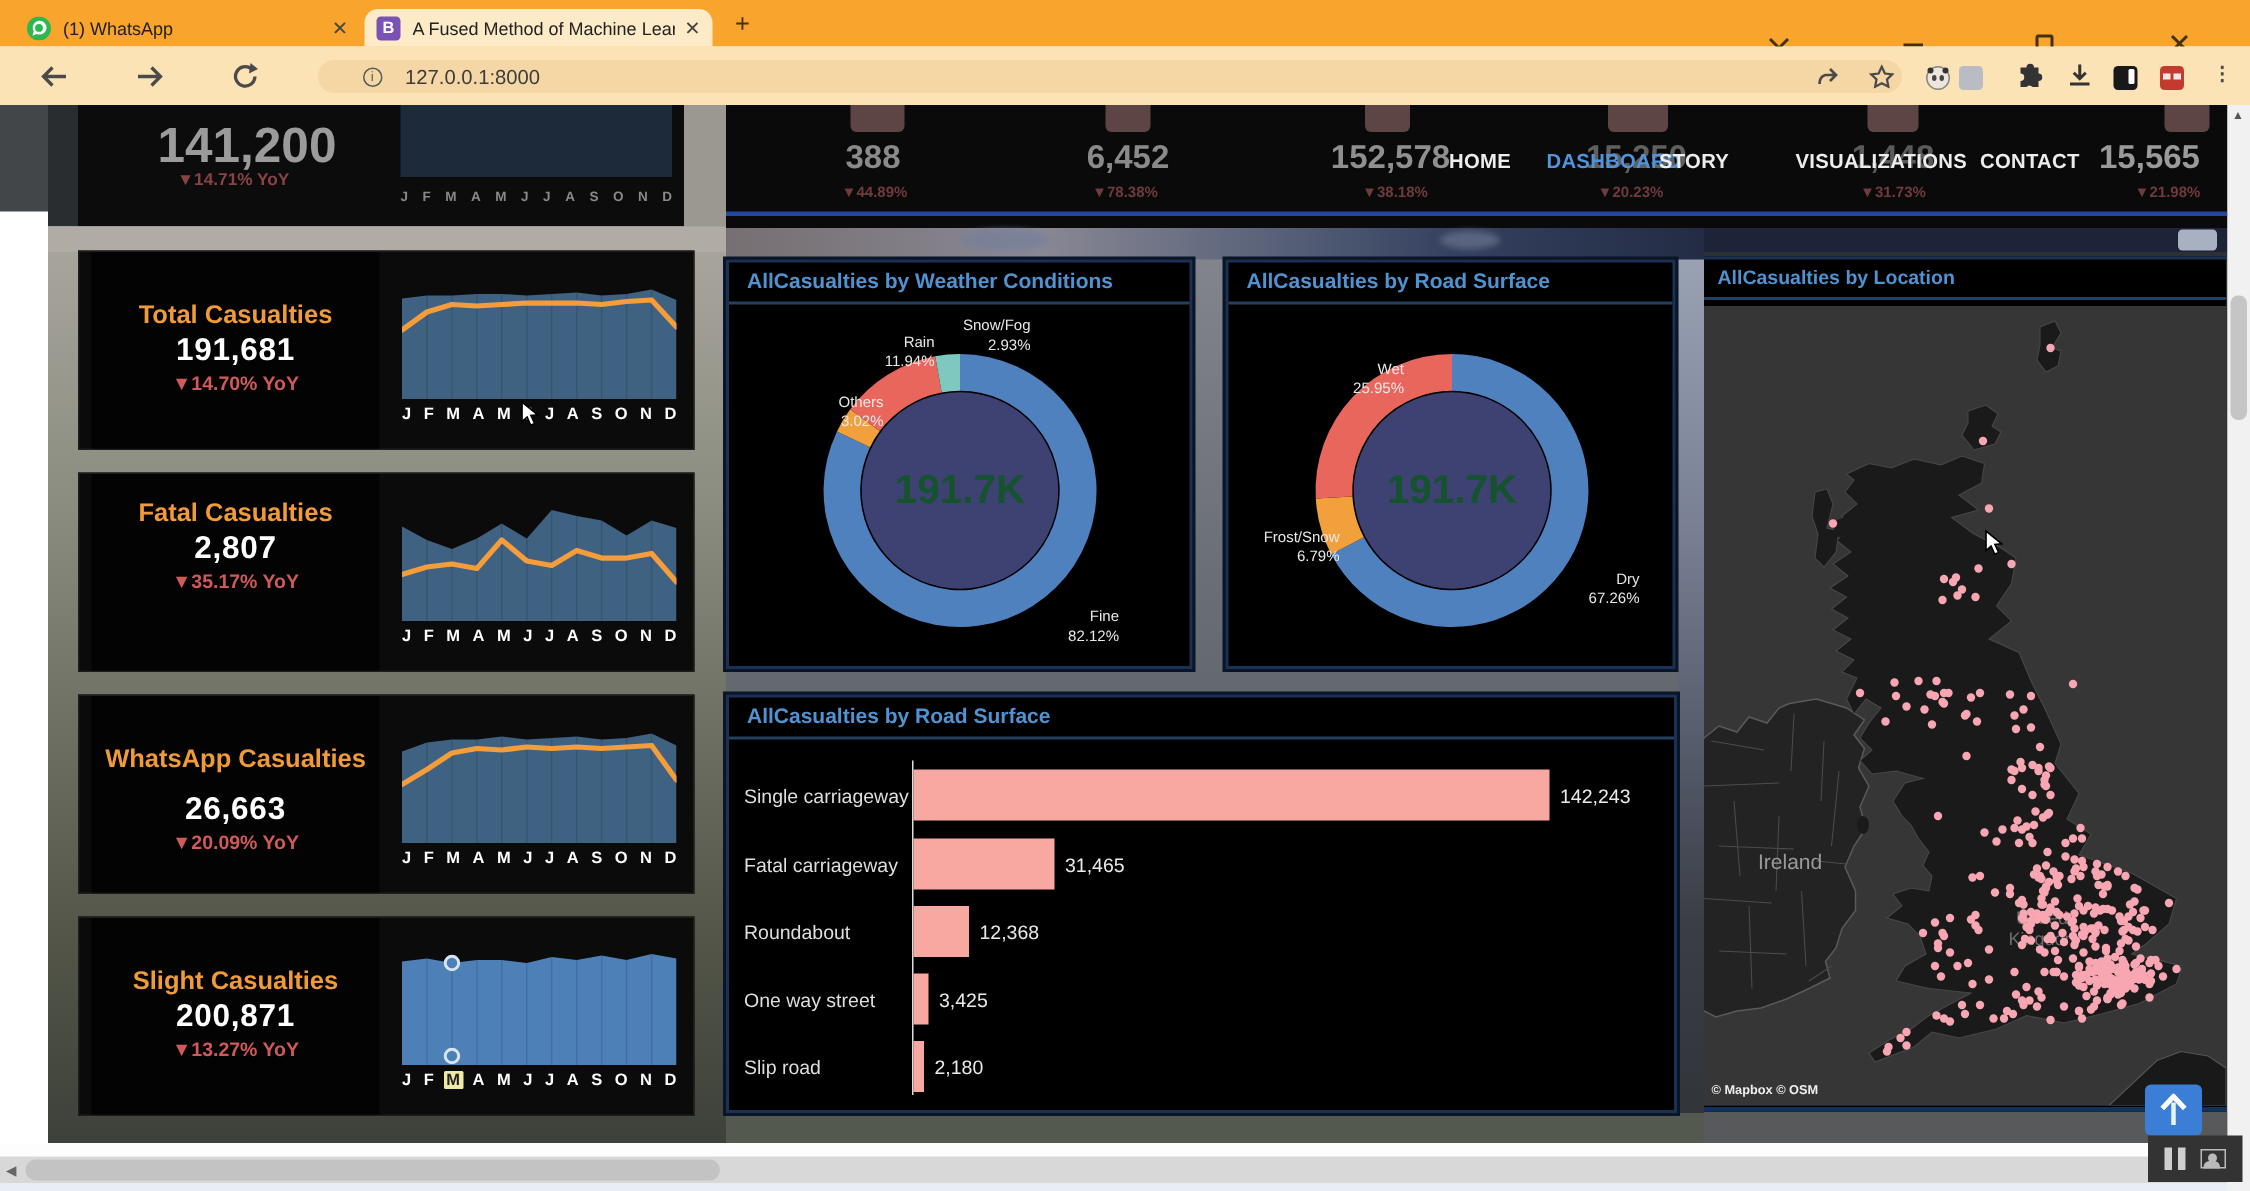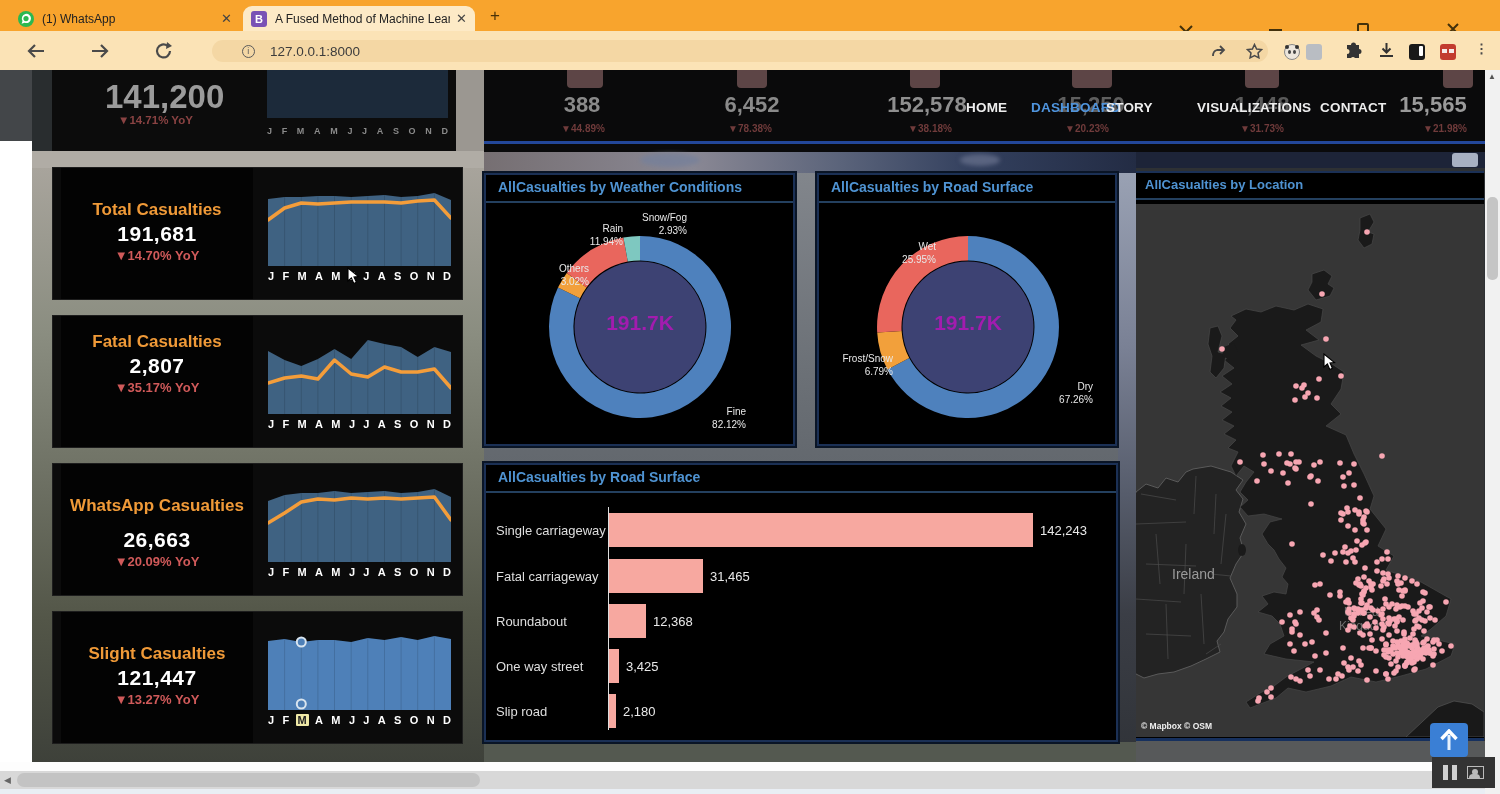--- a/index.html
+++ b/index.html
@@ -45,21 +45,21 @@
 .ktitle{color:#f09a38;font-weight:bold;font-size:17px}
 .knum{color:#fff;font-weight:bold;font-size:21px;letter-spacing:0.5px}
 .kred{color:#d05a5a;font-size:13px;font-weight:bold}
 .kchart{left:215px;top:21px;width:183px;height:77px}
 .kmonths{left:215px;top:102px;width:183px;display:flex;justify-content:space-between;color:#fff;font-weight:bold;font-size:11px}
 .kmonths i{font-style:normal}
 .kmonths .mh{background:#efe9a7;color:#222;padding:0 2px;margin:0 -2px;border-radius:1px}
 .card{background:#000;border:2px solid #1b3055;box-shadow:0 0 0 2px #0a1526}
 .ctitle{color:#4f93d2;font-weight:bold;font-size:14px;padding:4px 0 6px 12px;border-bottom:2px solid #24405f}
 .dlab{position:absolute;color:#e8e8e8;font-size:10px;text-align:right;line-height:13px}
-.center191{position:absolute;color:#a21caf;font-weight:bold;font-size:21px}
+.center191{position:absolute;color:#14532d;font-weight:bold;font-size:27px}
 .brow{position:absolute;color:#dedede;font-size:13px}
 .bar{position:absolute;background:#f7a8a0}
 .bval{position:absolute;color:#e8e8e8;font-size:13px}
 .mapcard{left:1136px;top:101px;width:348px;height:570px;background:#000;border-top:2px solid #1b3055;border-bottom:3px solid #16305e}
 .maparea{left:0;top:31px;width:348px;height:533px;background:#1d4ed8;overflow:hidden}
 .vsb{left:1485px;top:0;width:15px;height:724px;background:#f1f1f1}
 .vthumb{left:1487px;top:127px;width:11px;height:83px;background:#c5c5c5;border-radius:5px}
 .hsb{left:0;top:701px;width:1485px;height:18px;background:#d8d8d8}
 .hthumb{left:17px;top:703px;width:463px;height:14px;background:#c3c3c3;border-radius:7px}
 .botwhite{left:0;top:692px;width:1485px;height:9px;background:#fdfdfd}
@@ -300,21 +300,21 @@
         <i>A</i>
         <i>S</i>
         <i>O</i>
         <i>N</i>
         <i>D</i>
       </div>
     </div>
     <div class="abs kcard" style="top:541px">
       <div class="abs ktxt">
         <div class="ktitle" style="margin-top:32px">Slight Casualties</div>
-        <div class="knum" style="margin-top:2px">121,447</div>
+        <div class="knum" style="margin-top:2px">200,871</div>
         <div class="kred" style="margin-top:2px">▼13.27% YoY</div>
       </div>
       <svg class="abs kchart" viewBox="0 0 183 77">
         <polygon points="0,77 0.0,8.0 16.6,6.0 33.3,9.0 49.9,7.0 66.5,7.0 83.2,9.0 99.8,5.0 116.5,7.0 133.1,4.0 149.7,7.0 166.4,3.0 183.0,6.0 183,77" fill="#4e80b8"></polygon>
         <line x1="16.6" y1="6" x2="16.6" y2="77" stroke="#000" stroke-opacity="0.13"></line>
         <line x1="33.3" y1="9" x2="33.3" y2="77" stroke="#000" stroke-opacity="0.13"></line>
         <line x1="49.9" y1="7" x2="49.9" y2="77" stroke="#000" stroke-opacity="0.13"></line>
         <line x1="66.5" y1="7" x2="66.5" y2="77" stroke="#000" stroke-opacity="0.13"></line>
         <line x1="83.2" y1="9" x2="83.2" y2="77" stroke="#000" stroke-opacity="0.13"></line>
         <line x1="99.8" y1="5" x2="99.8" y2="77" stroke="#000" stroke-opacity="0.13"></line>

